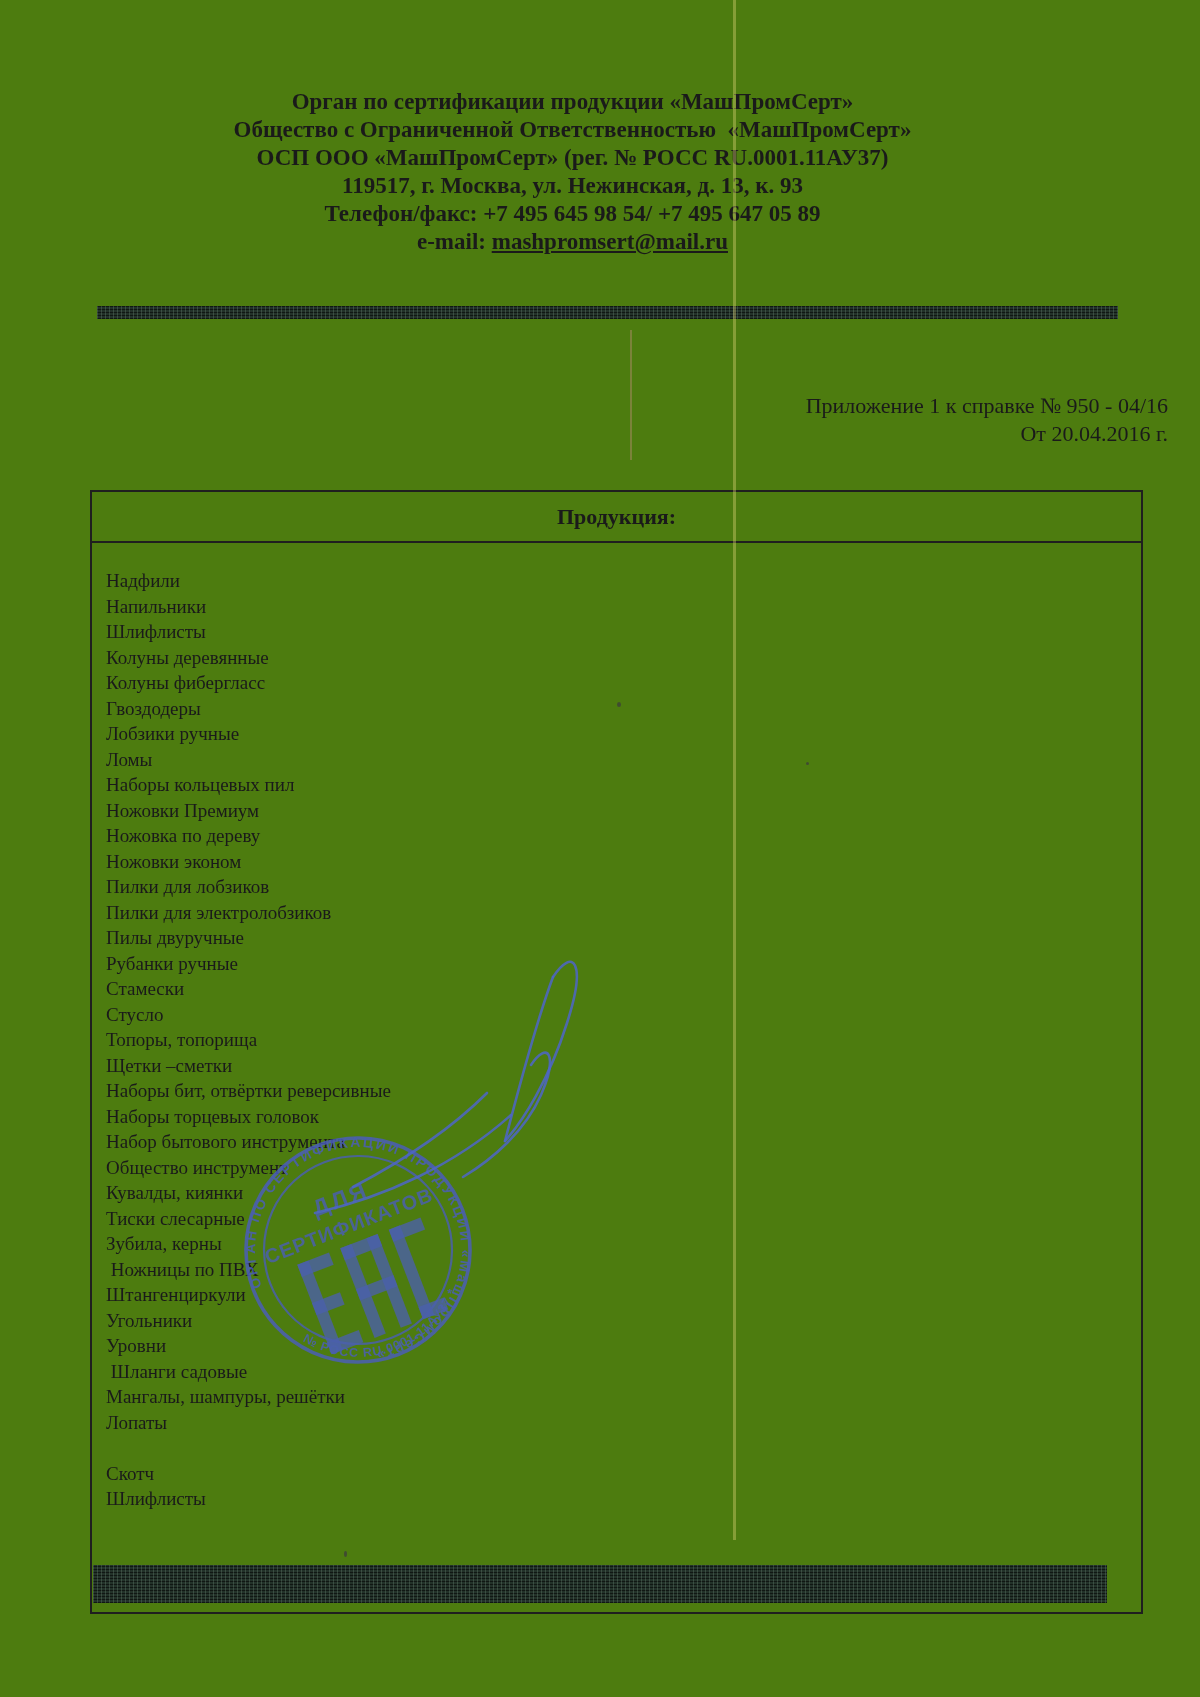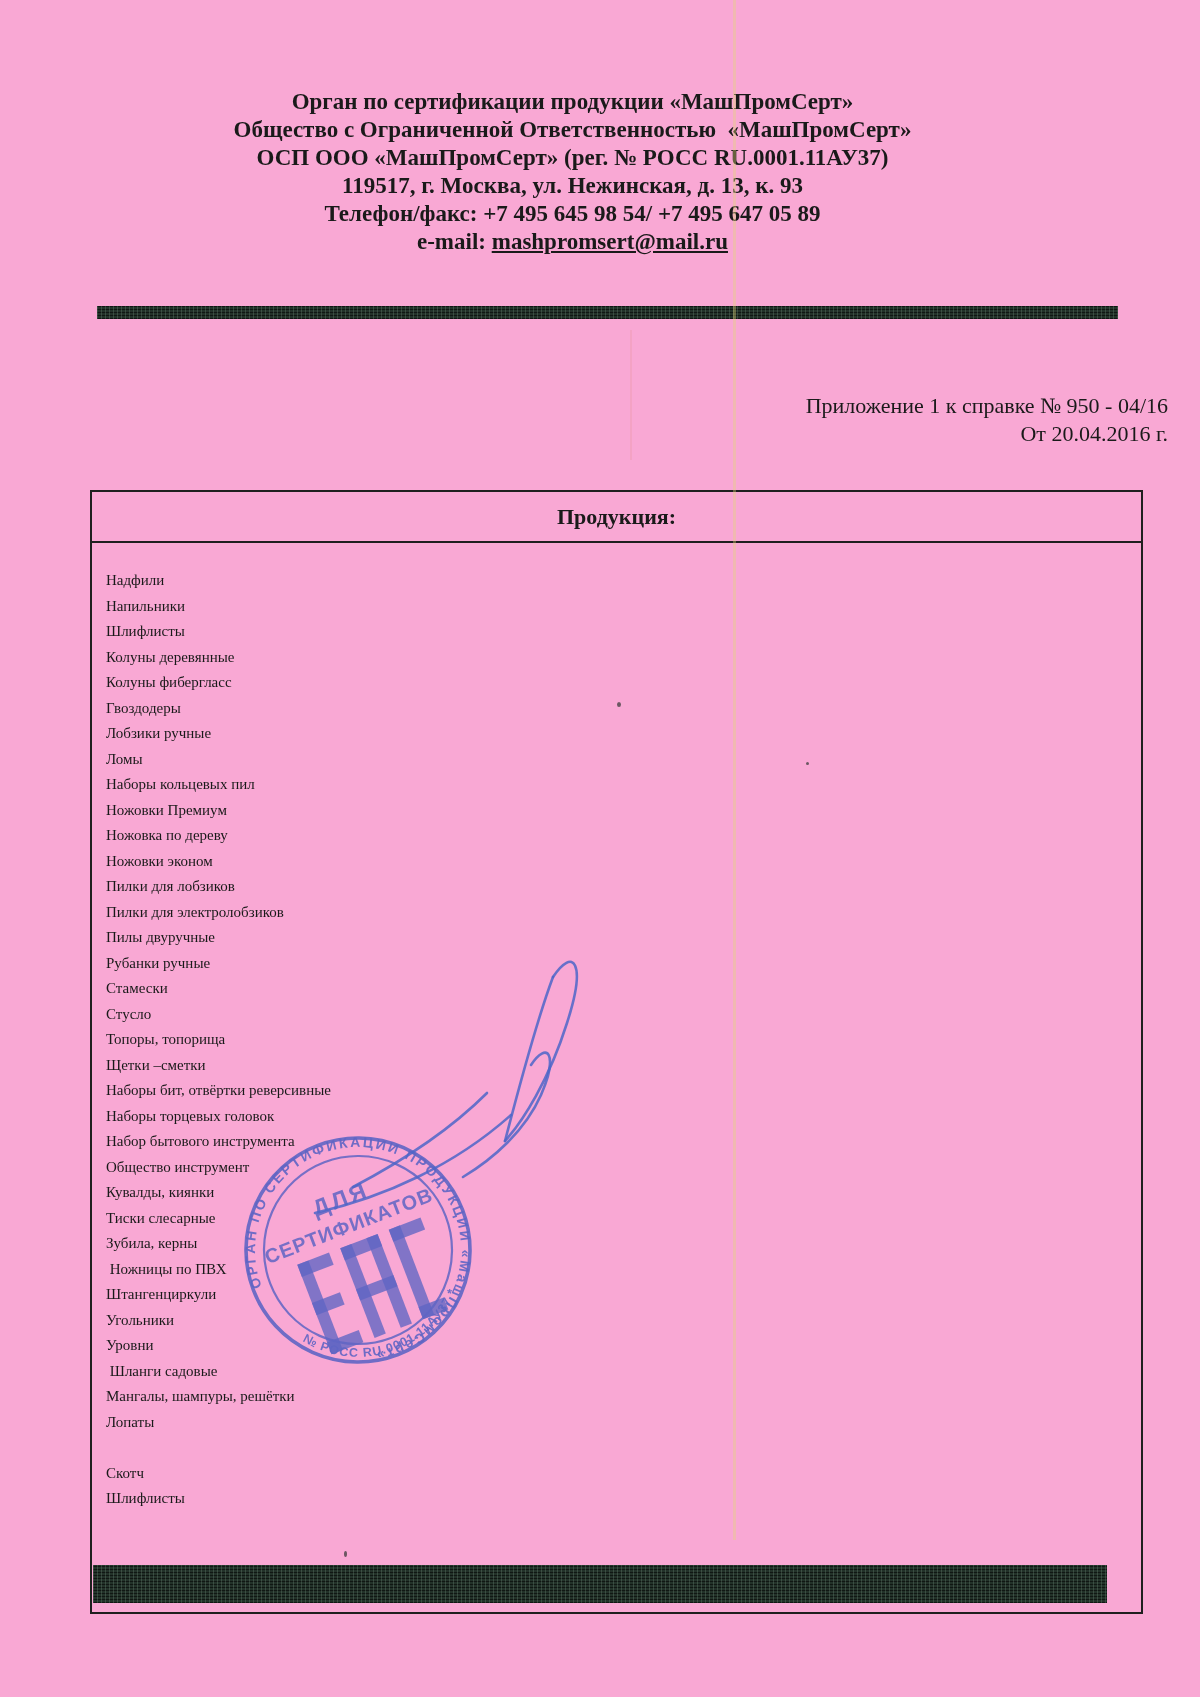--- a/index.html
+++ b/index.html
@@ -1,18 +1,18 @@
 <!DOCTYPE html>
 <html><head>
 <meta charset="utf-8">
 <style>
   html,body { margin:0; padding:0; background:#ffffff; }
   .page {
     position:relative; width:1200px; height:1697px; margin:0 auto;
-    background:#f9a8d4; overflow:hidden;
+    background:#4d7c0f; overflow:hidden;
     font-family:"Liberation Serif", serif; color:#1a1a1a;
   }
   
   .letterhead {
     position:absolute; top:88px; left:0; width:1145px;
     text-align:center; font-weight:bold; font-size:23px; line-height:28px;
   }
   .letterhead-line { white-space:pre-wrap; }
   .email-line { white-space:pre-wrap;font-family:Liberation Serif, serif; }
   .email-addr { text-decoration:underline; }
@@ -33,21 +33,21 @@
   
   .doc-table {
     position:absolute; left:90px; top:490px; width:1053px; height:1124px;
     border:2px solid #1f1f1f; box-sizing:border-box;
   }
   .doc-table-header {
     height:49px; border-bottom:2px solid #1f1f1f;
     display:flex; align-items:center; justify-content:center;
     font-weight:bold; font-size:22px;
   }
-  .doc-table-body { padding:25px 10px 0 14px; font-size:15px; }
+  .doc-table-body { padding:25px 10px 0 14px; font-size:19px; }
   .product-item { line-height:25.5px; min-height:25.5px; white-space:pre-wrap; }
   
   .artifact-yellow { position:absolute; left:733px; top:0; width:3px; height:1540px;
                      background:rgba(226,214,120,.38); }
   .artifact-pink   { position:absolute; left:630px; top:330px; width:2px; height:130px;
                      background:rgba(232,150,160,.30); }
   .speck { position:absolute; background:rgba(60,60,60,.75); border-radius:50%; }
   .speck-1 { left:617px; top:702px; width:4px; height:5px; }
   .speck-2 { left:806px; top:762px; width:3px; height:3px; }
   .speck-3 { left:344px; top:1551px; width:3px; height:6px; }

